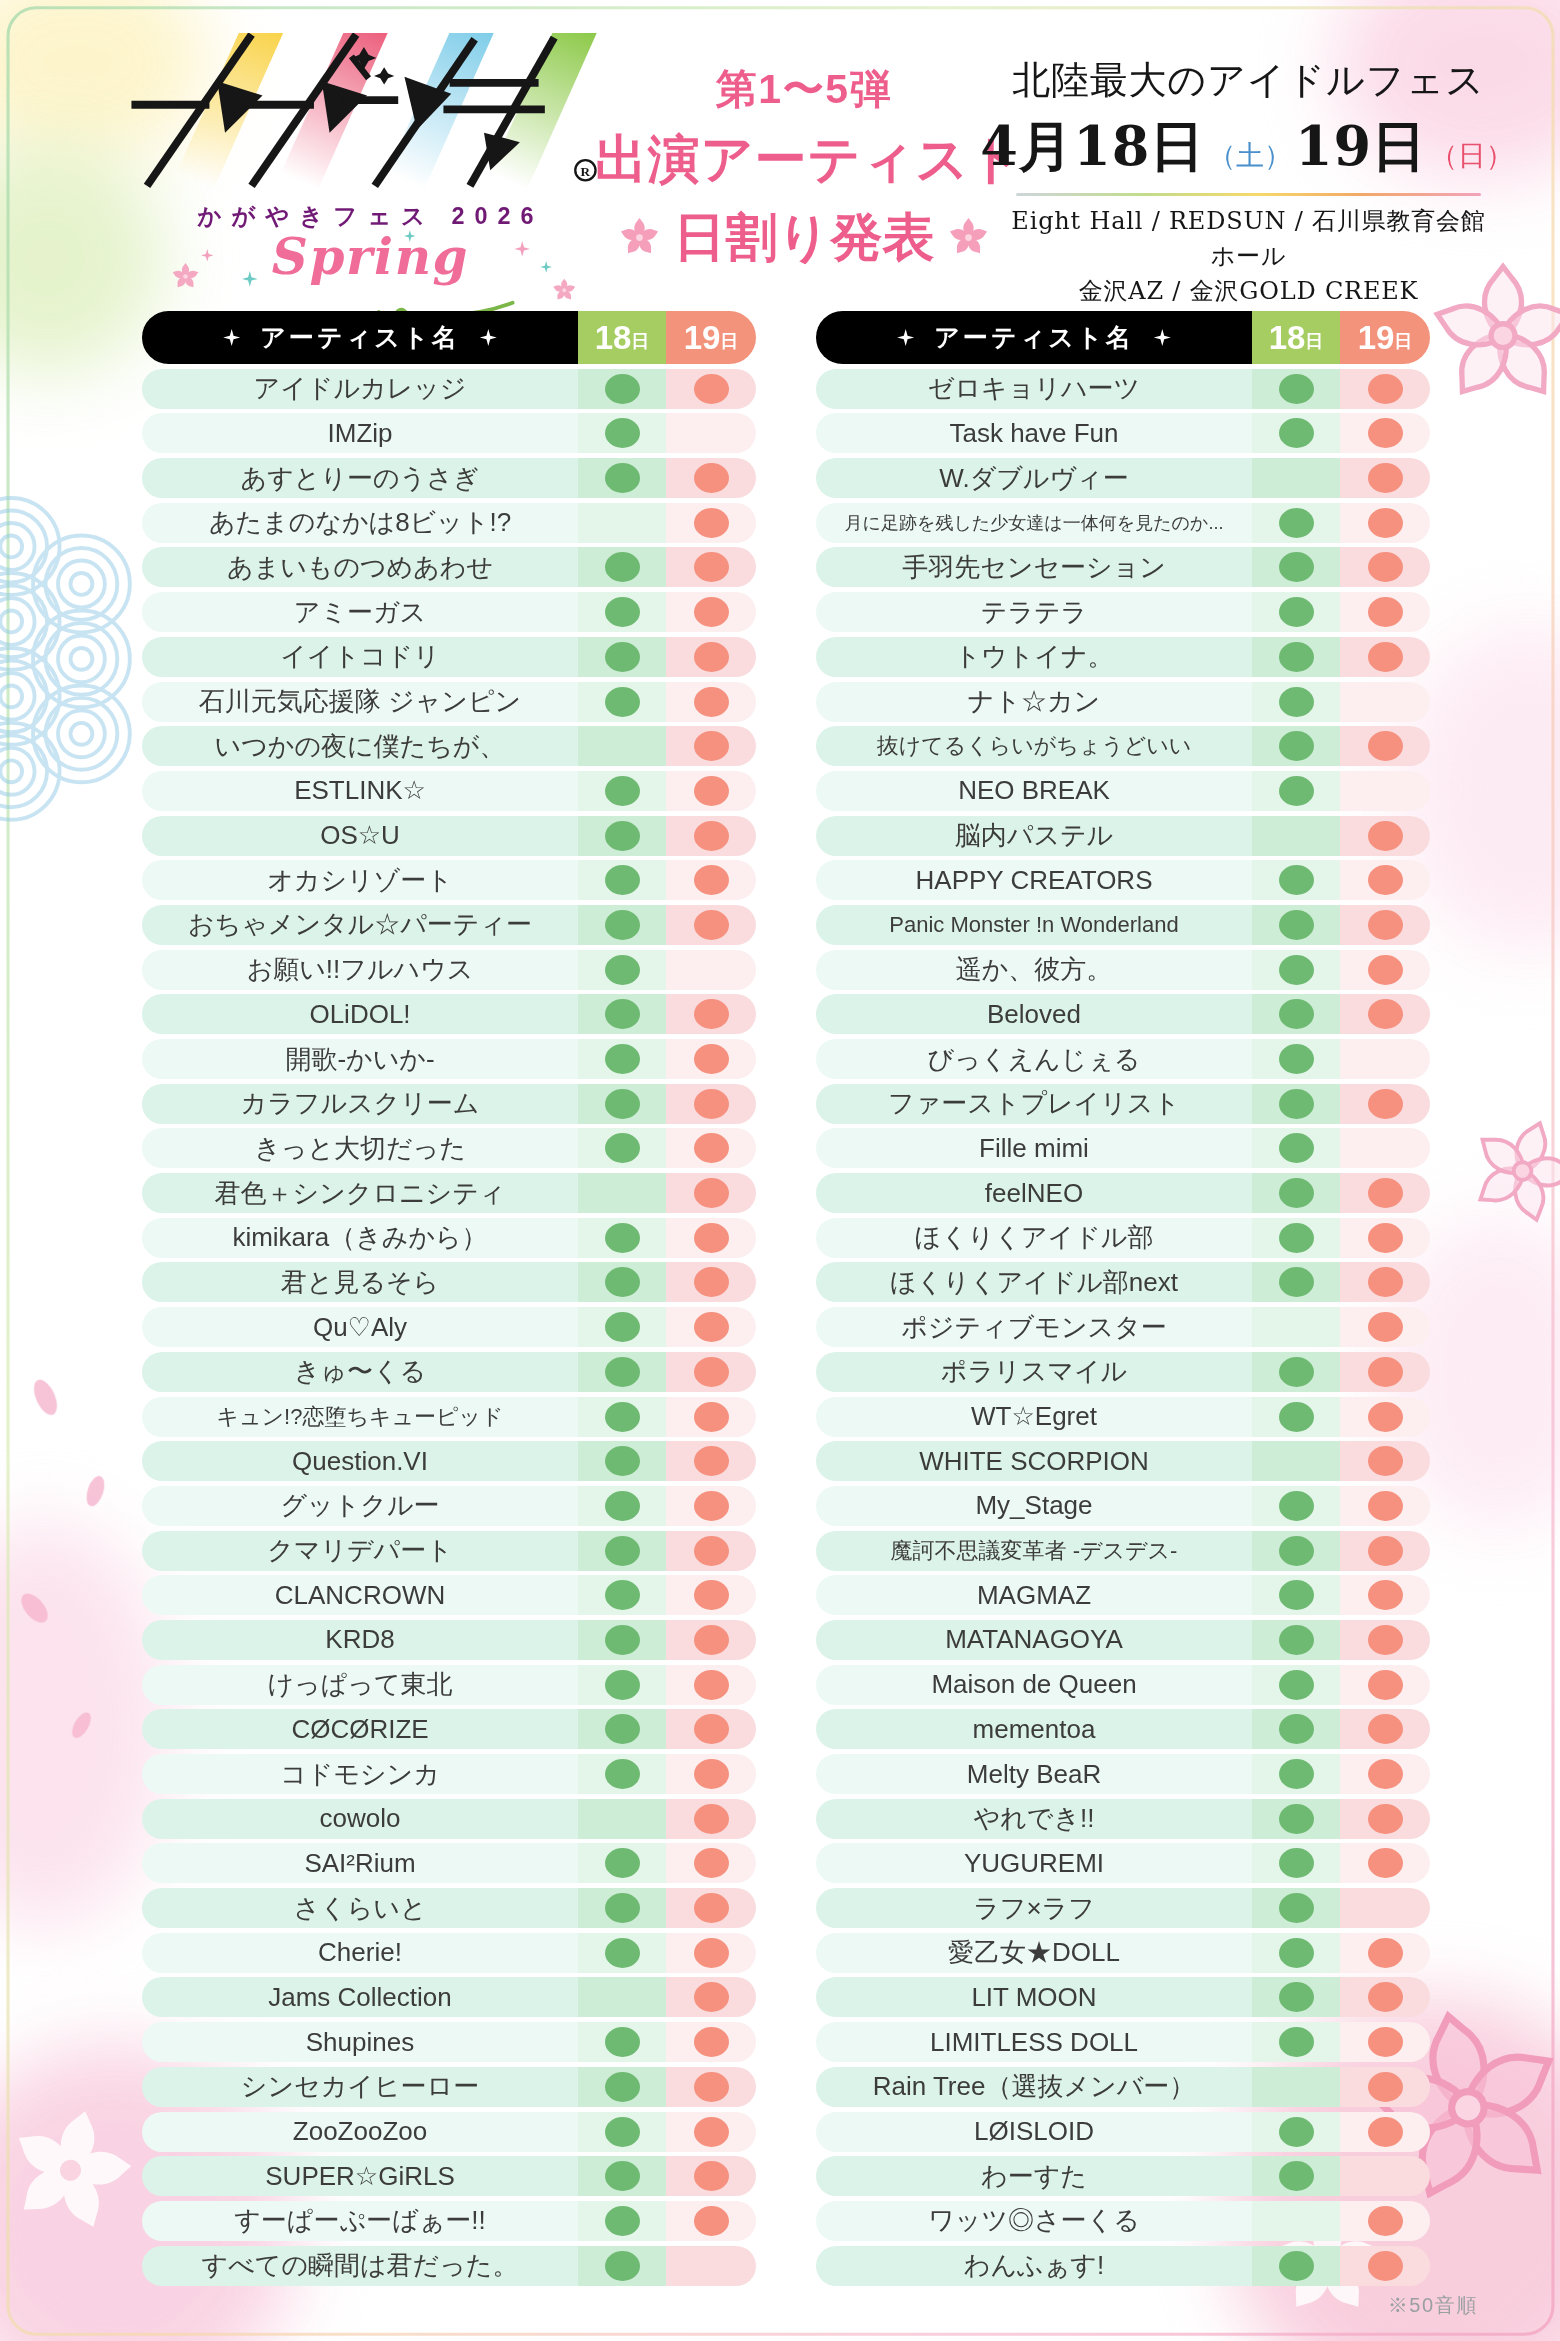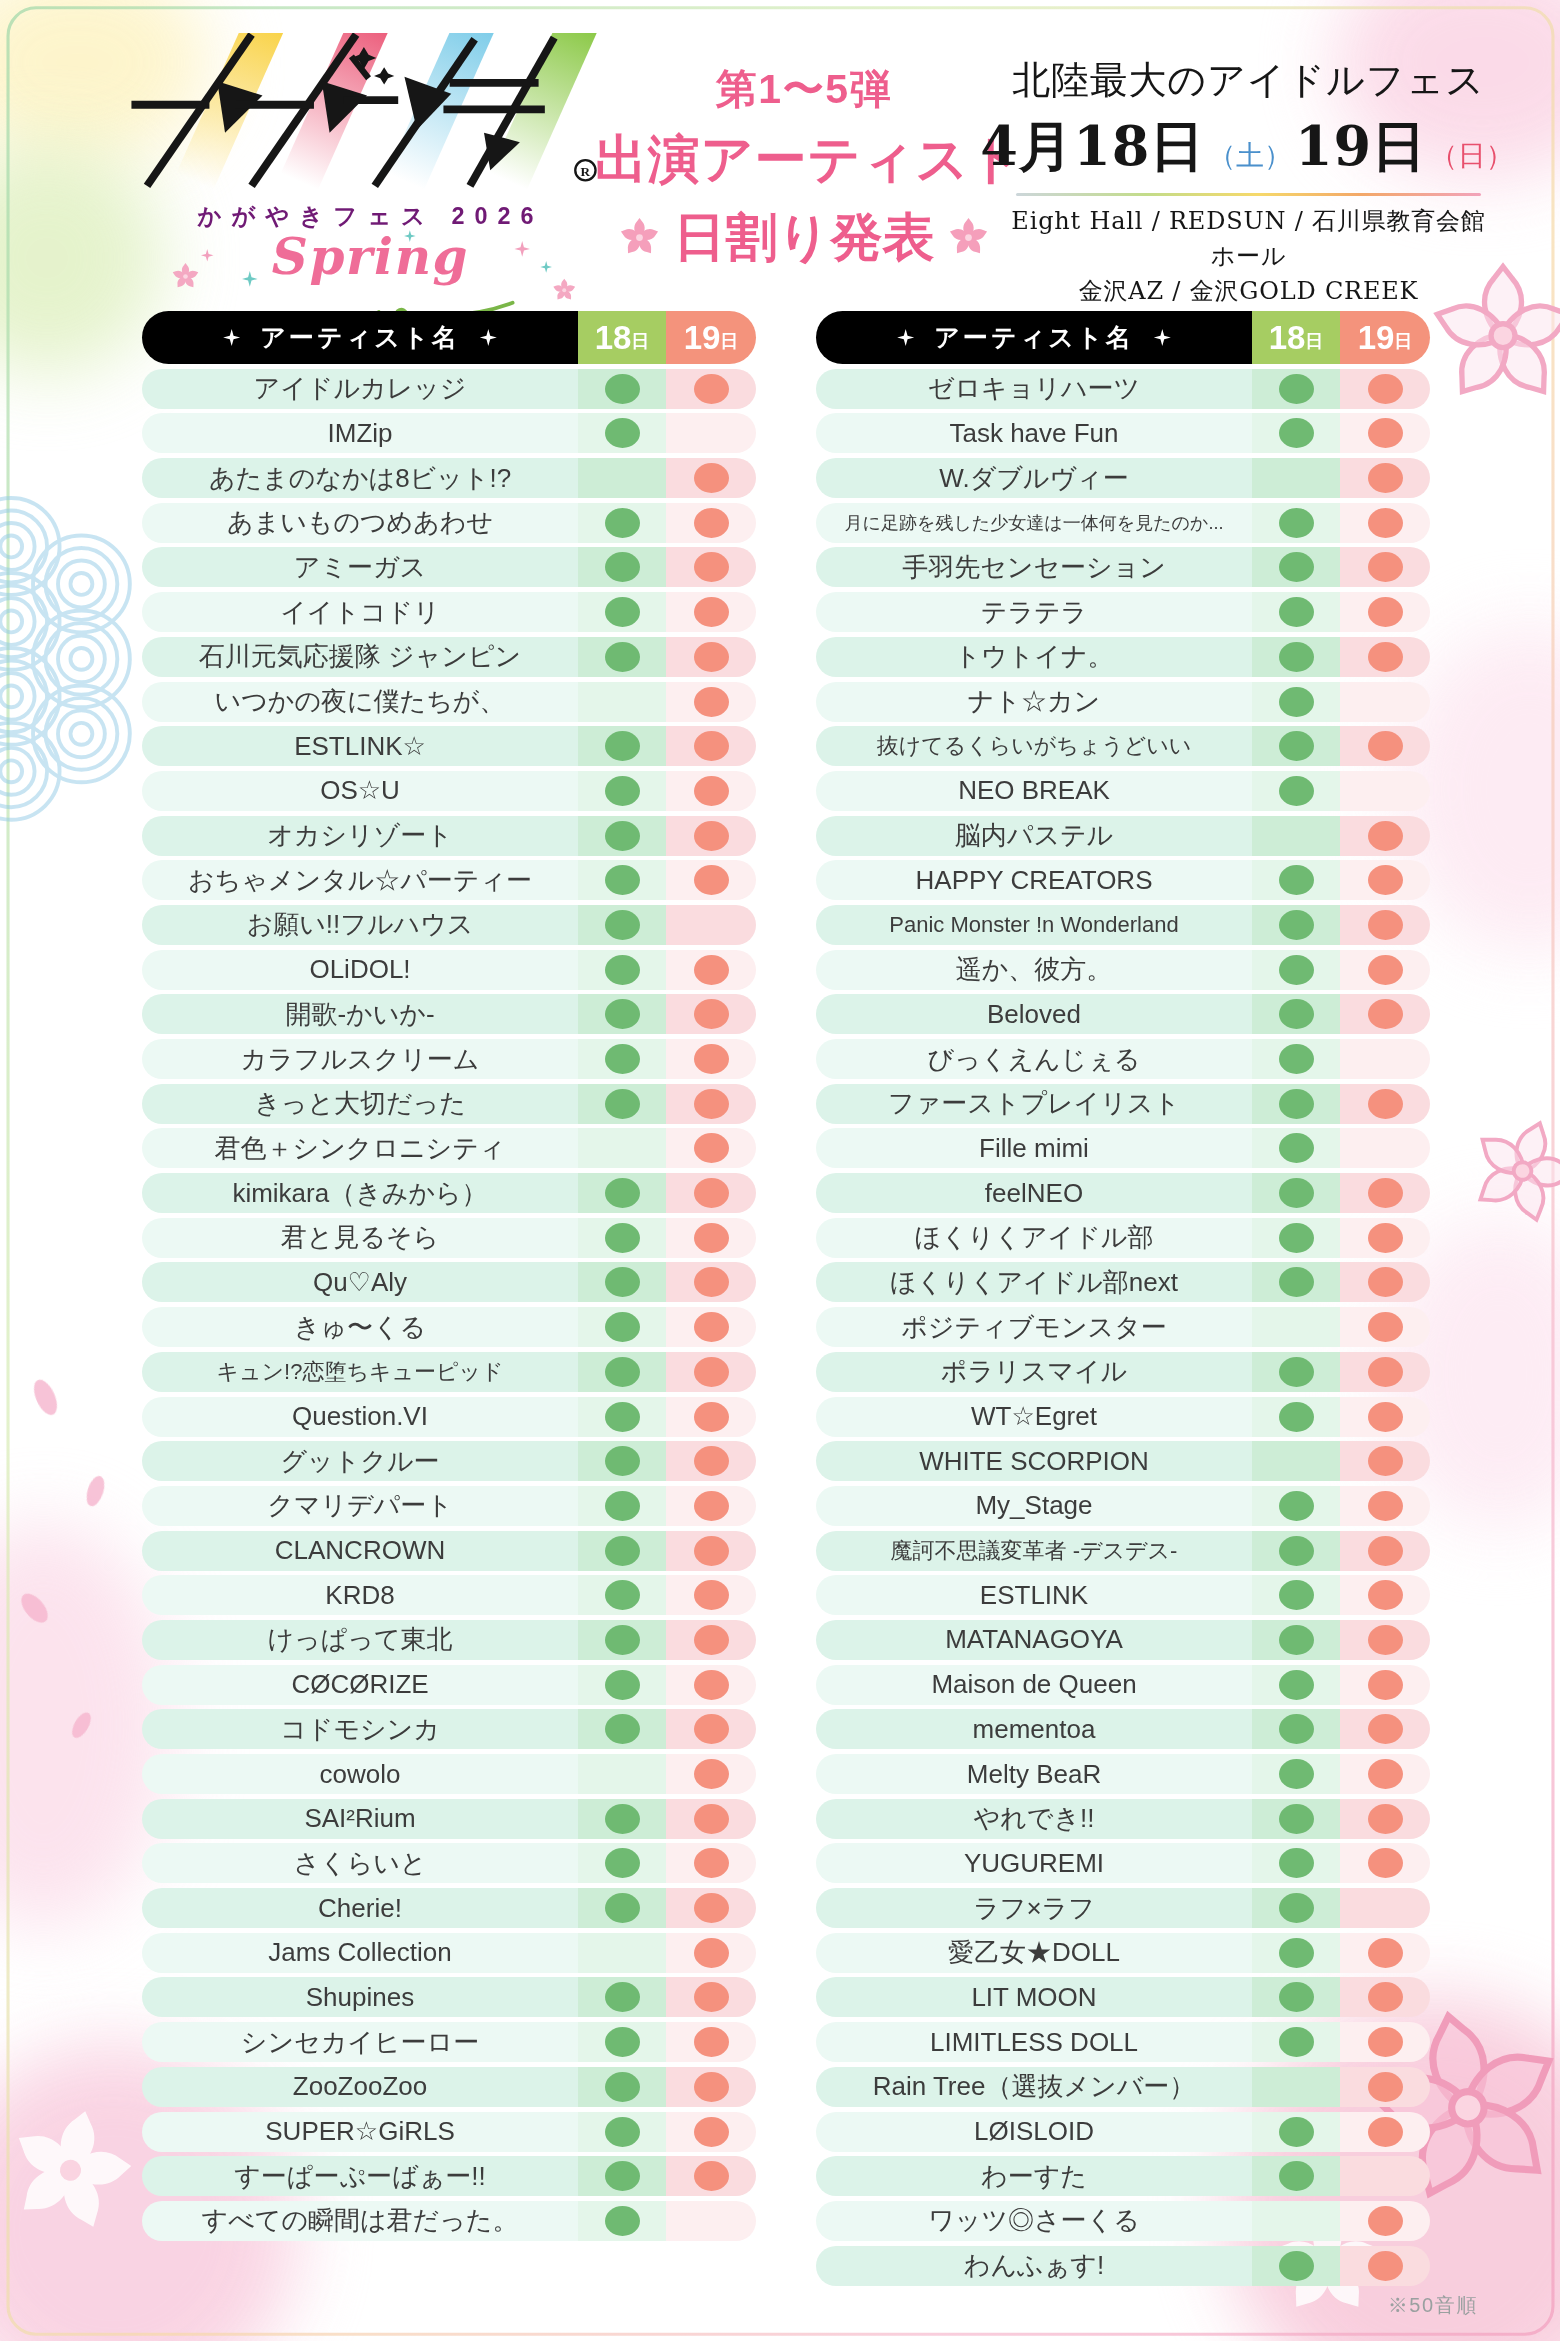--- a/index.html
+++ b/index.html
@@ -299,20 +299,29 @@
           </div>
         </div>
         <div class="row">
           <div class="cell name" style="font-size: 26px;">IMZip</div>
           <div class="cell d18">
             <span class="dot g"></span>
           </div>
           <div class="cell d19"></div>
         </div>
         <div class="row">
+          <div class="cell name" style="font-size: 26px;">あすとりーのうさぎ</div>
+          <div class="cell d18">
+            <span class="dot g"></span>
+          </div>
+          <div class="cell d19">
+            <span class="dot p"></span>
+          </div>
+        </div>
+        <div class="row">
           <div class="cell name" style="font-size: 26px;">あたまのなかは8ビット!?</div>
           <div class="cell d18"></div>
           <div class="cell d19">
             <span class="dot p"></span>
           </div>
         </div>
         <div class="row">
           <div class="cell name" style="font-size: 26px;">あまいものつめあわせ</div>
           <div class="cell d18">
             <span class="dot g"></span>
@@ -892,21 +901,21 @@
         <div class="row">
           <div class="cell name" style="font-size: 22px;">魔訶不思議変革者 -デスデス-</div>
           <div class="cell d18">
             <span class="dot g"></span>
           </div>
           <div class="cell d19">
             <span class="dot p"></span>
           </div>
         </div>
         <div class="row">
-          <div class="cell name" style="font-size: 26px;">ESTLINK</div>
+          <div class="cell name" style="font-size: 26px;">MAGMAZ</div>
           <div class="cell d18">
             <span class="dot g"></span>
           </div>
           <div class="cell d19">
             <span class="dot p"></span>
           </div>
         </div>
         <div class="row">
           <div class="cell name" style="font-size: 26px;">MATANAGOYA</div>
           <div class="cell d18">

